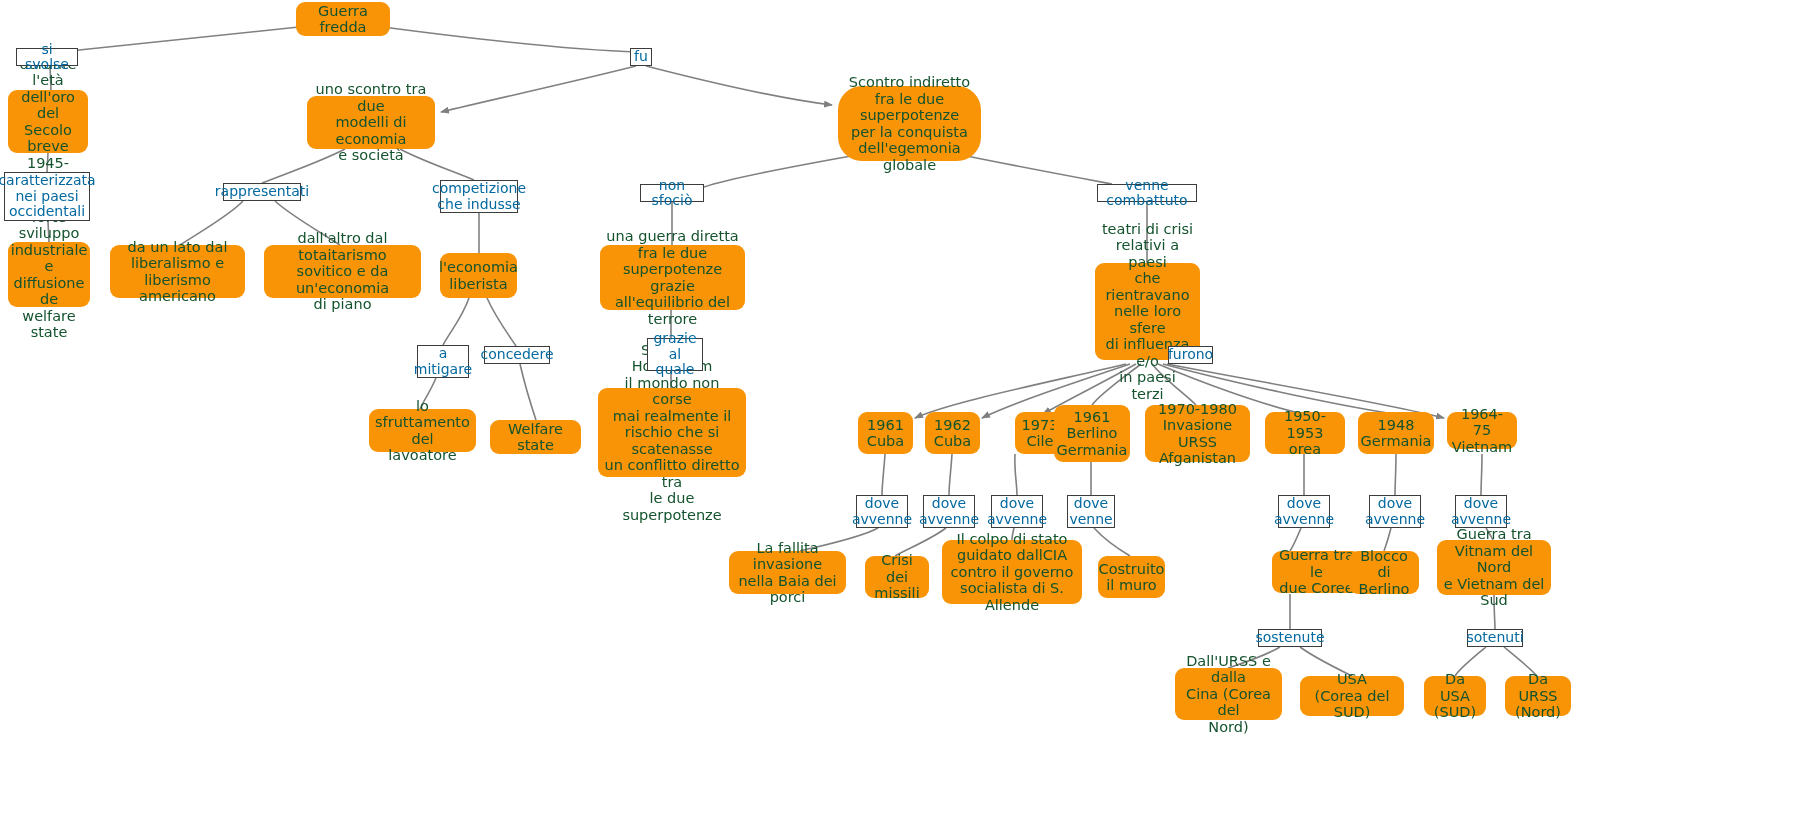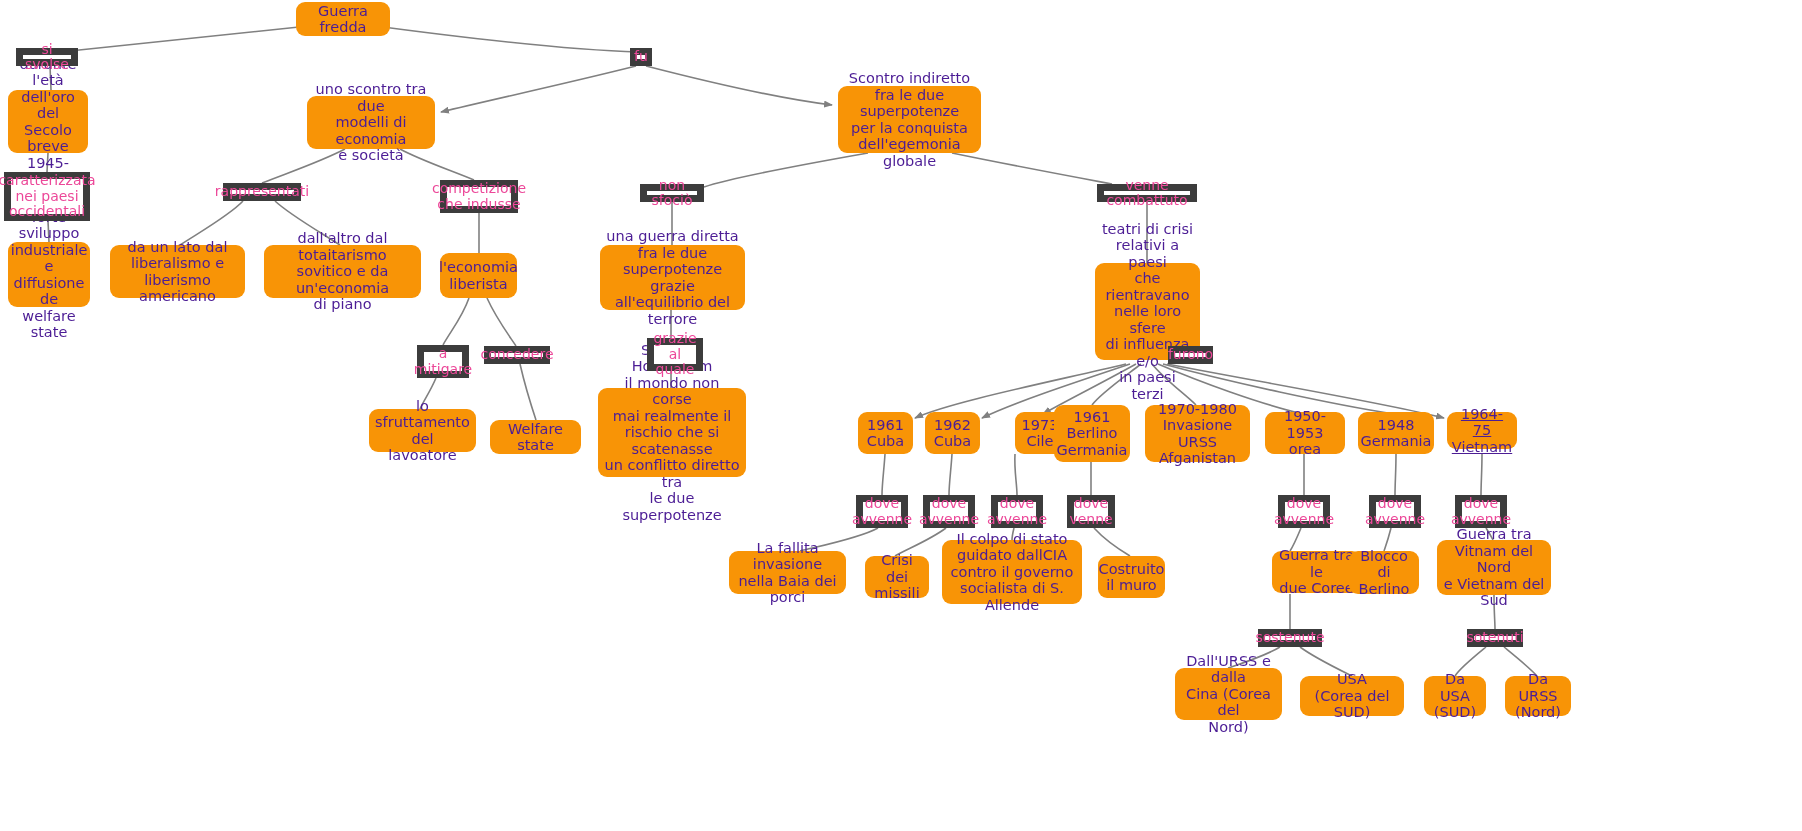--- a/index.html
+++ b/index.html
@@ -21,37 +21,37 @@
     top: 0;
     width: 1802px;
     height: 831px;
     pointer-events: none;
   }
   .node {
     position: absolute;
     box-sizing: border-box;
     background: #F89406;
     border-radius: 9px;
-    color: #4c1d95;
+    color: #14532d;
     font-size: 14.5px;
     line-height: 16.5px;
     text-align: center;
     display: flex;
     align-items: center;
     justify-content: center;
     padding: 17px 6px;
     white-space: pre-line;
     z-index: 3;
   }
   .link-label {
     position: absolute;
     box-sizing: border-box;
     background: #ffffff;
-    border: 7px solid #0ea5e9;
-    color: #ec4899;
+    border: 1px solid #0ea5e9;
+    color: #0369a1;
     font-size: 14px;
     line-height: 15.5px;
     text-align: center;
     display: flex;
     align-items: center;
     justify-content: center;
     padding: 0px 3px;
     white-space: pre-line;
     z-index: 4;
   }
@@ -137,21 +137,21 @@
 liberalismo e liberismo
 americano</div>
       <div class="node" style="left: 264px; top: 245px; width: 157px; height: 53px; background: rgb(248, 148, 6);">dall'altro dal totaitarismo
 sovitico e da un'economia
 di piano</div>
       <div class="node" style="left: 440px; top: 253px; width: 77px; height: 45px; background: rgb(248, 148, 6);">l'economia
 liberista</div>
       <div class="node" style="left: 369px; top: 409px; width: 107px; height: 43px; background: rgb(248, 148, 6);">lo sfruttamento
 del lavoatore</div>
       <div class="node" style="left: 490px; top: 420px; width: 91px; height: 26px; background: rgb(248, 148, 6);">Welfare state</div>
-      <div class="node" style="left: 838px; top: 86px; width: 143px; height: 67px; background: rgb(248, 148, 6);">Scontro indiretto
+      <div class="node" style="left: 838px; top: 86px; width: 143px; height: 75px; background: rgb(248, 148, 6); border-radius: 24px;">Scontro indiretto
 fra le due superpotenze
 per la conquista
 dell'egemonia globale</div>
       <div class="node" style="left: 600px; top: 245px; width: 145px; height: 65px; background: rgb(248, 148, 6);">una guerra diretta
 fra le due superpotenze
 grazie all'equilibrio del
 terrore</div>
       <div class="node" style="left: 598px; top: 388px; width: 148px; height: 89px; background: rgb(248, 148, 6);">Secondo Hobsbawm
 il mondo non corse
 mai realmente il
@@ -173,21 +173,21 @@
       <div class="node" style="left: 1054px; top: 405px; width: 76px; height: 57px; background: rgb(248, 148, 6);">1961
 Berlino
 Germania</div>
       <div class="node" style="left: 1145px; top: 405px; width: 105px; height: 57px; background: rgb(248, 148, 6);">1970-1980
 Invasione URSS
 Afganistan</div>
       <div class="node" style="left: 1265px; top: 412px; width: 80px; height: 42px; background: rgb(248, 148, 6);">1950-1953
 orea</div>
       <div class="node" style="left: 1358px; top: 412px; width: 76px; height: 42px; background: rgb(248, 148, 6);">1948
 Germania</div>
-      <div class="node" style="left: 1447px; top: 412px; width: 70px; height: 37px; background: rgb(248, 148, 6); text-decoration: underline;">1964-75
+      <div class="node" style="left: 1447px; top: 412px; width: 70px; height: 37px; background: rgb(248, 148, 6);">1964-75
 Vietnam</div>
       <div class="node" style="left: 729px; top: 551px; width: 117px; height: 43px; background: rgb(248, 148, 6);">La fallita invasione
 nella Baia dei porci</div>
       <div class="node" style="left: 865px; top: 556px; width: 64px; height: 42px; background: rgb(248, 148, 6);">Crisi dei
 missili</div>
       <div class="node" style="left: 942px; top: 540px; width: 140px; height: 64px; background: rgb(248, 148, 6);">Il colpo di stato
 guidato dallCIA
 contro il governo
 socialista di S. Allende</div>
       <div class="node" style="left: 1098px; top: 556px; width: 67px; height: 42px; background: rgb(248, 148, 6);">Costruito

